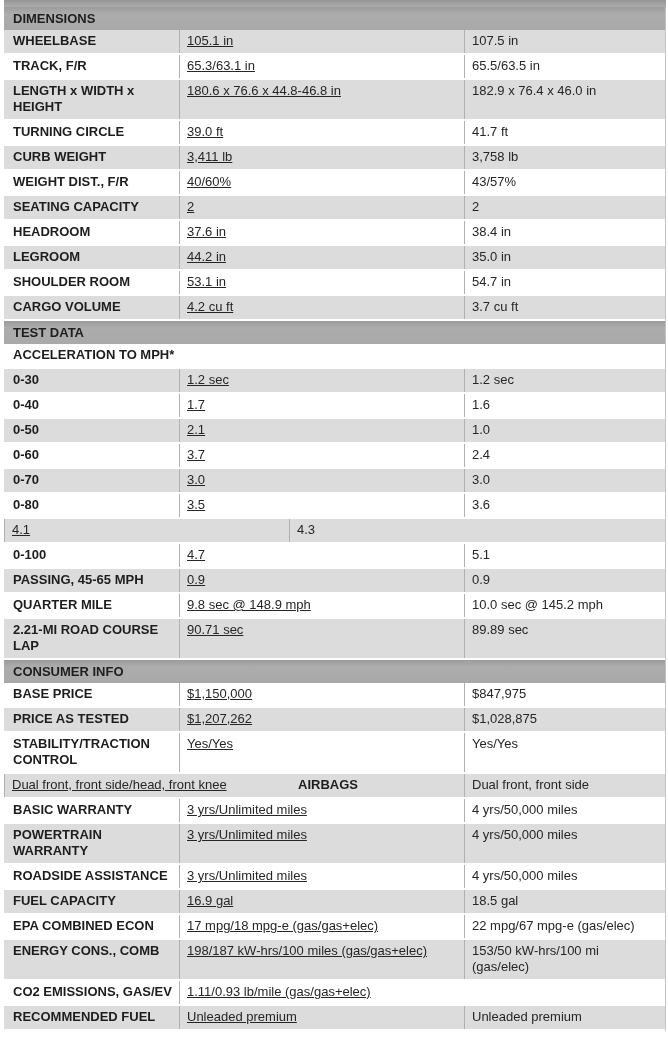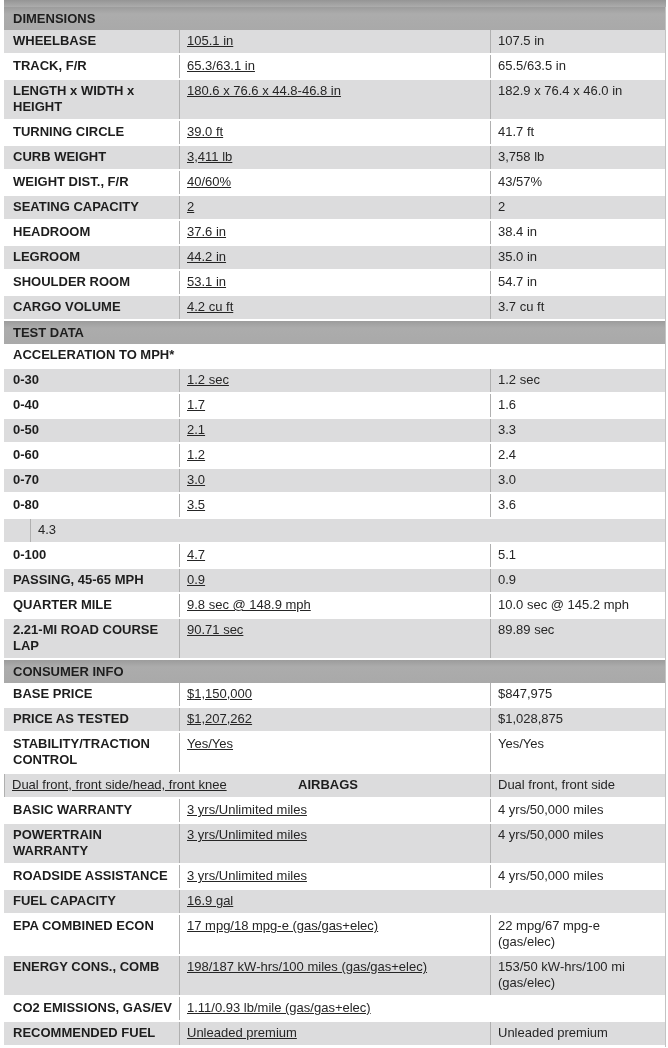--- a/index.html
+++ b/index.html
@@ -25,21 +25,21 @@
   .start-white .row:nth-of-type(even){background:#dcdcdd;}
   .cell{
     box-sizing:border-box;
     padding:3px 6px 4px 9px;
     font-size:13px;line-height:16px;color:#262626;
     word-wrap:break-word;
   }
   .cell-label{flex:0 0 175px;font-weight:bold;color:#1d1d1d;}
   .cell-val{border-left:1px solid #b0b0b0;padding-left:7px;}
   .cell-val1{flex:0 0 285px;text-decoration:underline;}
-  .cell-val2{flex:1 1 auto;min-width:0;margin-left:26px;}
+  .cell-val2{flex:1 1 auto;min-width:0;}
   .row.full-span .cell-label{flex:1 1 auto;}
 </style>
 </head>
 <body>
 
 <div class="page">
   <div class="topbar"></div>
 
   <div class="spec-table">
 
@@ -131,42 +131,43 @@
 
   <div class="row">
     <div class="cell cell-label">0-40</div>
     <div class="cell cell-val cell-val1">1.7</div>
     <div class="cell cell-val cell-val2">1.6</div>
   </div>
 
   <div class="row">
     <div class="cell cell-label">0-50</div>
     <div class="cell cell-val cell-val1">2.1</div>
-    <div class="cell cell-val cell-val2">3.3</div>
+    <div class="cell cell-val cell-val2">1.0</div>
   </div>
 
   <div class="row">
     <div class="cell cell-label">0-60</div>
-    <div class="cell cell-val cell-val1">1.2</div>
+    <div class="cell cell-val cell-val1">3.7</div>
     <div class="cell cell-val cell-val2">2.4</div>
   </div>
 
   <div class="row">
     <div class="cell cell-label">0-70</div>
     <div class="cell cell-val cell-val1">3.0</div>
     <div class="cell cell-val cell-val2">3.0</div>
   </div>
 
   <div class="row">
     <div class="cell cell-label">0-80</div>
     <div class="cell cell-val cell-val1">3.5</div>
     <div class="cell cell-val cell-val2">3.6</div>
   </div>
 
   <div class="row">
+    <div class="cell cell-val cell-val1">4.1</div>
     <div class="cell cell-val cell-val2">4.3</div>
   </div>
 
   <div class="row">
     <div class="cell cell-label">0-100</div>
     <div class="cell cell-val cell-val1">4.7</div>
     <div class="cell cell-val cell-val2">5.1</div>
   </div>
 
   <div class="row">
@@ -230,20 +231,21 @@
 
   <div class="row">
     <div class="cell cell-label">ROADSIDE ASSISTANCE</div>
     <div class="cell cell-val cell-val1">3 yrs/Unlimited miles</div>
     <div class="cell cell-val cell-val2">4 yrs/50,000 miles</div>
   </div>
 
   <div class="row">
     <div class="cell cell-label">FUEL CAPACITY</div>
     <div class="cell cell-val cell-val1">16.9 gal</div>
+    <div class="cell cell-val cell-val2">18.5 gal</div>
   </div>
 
   <div class="row">
     <div class="cell cell-label">EPA COMBINED ECON</div>
     <div class="cell cell-val cell-val1">17 mpg/18 mpg-e (gas/gas+elec)</div>
     <div class="cell cell-val cell-val2">22 mpg/67 mpg-e (gas/elec)</div>
   </div>
 
   <div class="row">
     <div class="cell cell-label">ENERGY CONS., COMB</div>

